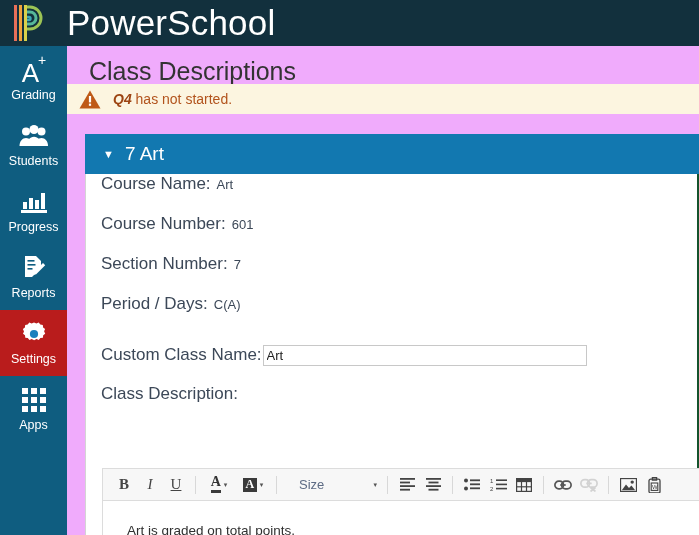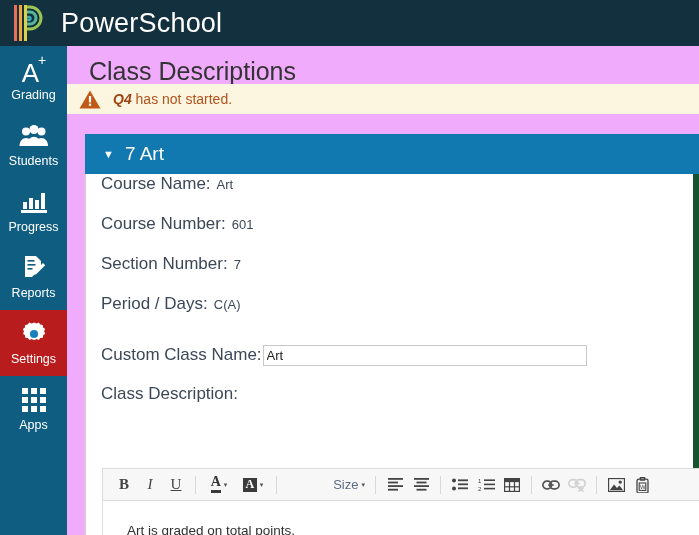--- a/index.html
+++ b/index.html
@@ -30,23 +30,23 @@
     align-items: center;
   }
   .logo-mark {
     width: 34px; height: 40px;
     margin-left: 13px;
     position: relative;
     flex: none;
   }
   .brand-text {
     color: #ffffff;
-    font-size: 27px;
+    font-size: 35px;
     letter-spacing: 0.2px;
-    margin-left: 14px;
+    margin-left: 20px;
     font-weight: 400;
   }
 
   
   .sidebar {
     position: absolute;
     left: 0; top: 46px;
     width: 67px; height: 489px;
     background: #0f5d80;
   }
@@ -160,21 +160,21 @@
     font-weight: 400;
   }
 
   .section-body {
     position: absolute;
     left: 18px; top: 128px;
     width: 614px;
     height: 361px;
     background: #ffffff;
     border-left: 1px solid #d4d4d4;
-    border-right: 6px solid #14532d;
+    border-right: 2px solid #14532d;
     box-sizing: border-box;
   }
 
   .field-row {
     padding: 0 0 0 15px;
     height: 40px;
     display: flex;
     align-items: baseline;
   }
   .field-label {
@@ -275,25 +275,25 @@
   }
   .tb-caret {
     font-size: 7px;
     color: #555;
     margin-left: 3px;
   }
   .size-select {
     width: 78px;
     display: flex;
     align-items: center;
-    justify-content: flex-end;
+    justify-content: space-between;
     padding: 0 4px 0 2px;
     cursor: pointer;
     flex: none;
-    margin-left: 2px;
+    margin-left: 14px;
   }
   .size-label { font-size: 13px; color: #5d6b84; }
 
   .editor-body {
     height: 87px;
     border: 1px solid #dcdcdc;
     border-top: none;
     box-sizing: border-box;
     background: #ffffff;
     padding: 22px 0 0 24px;

